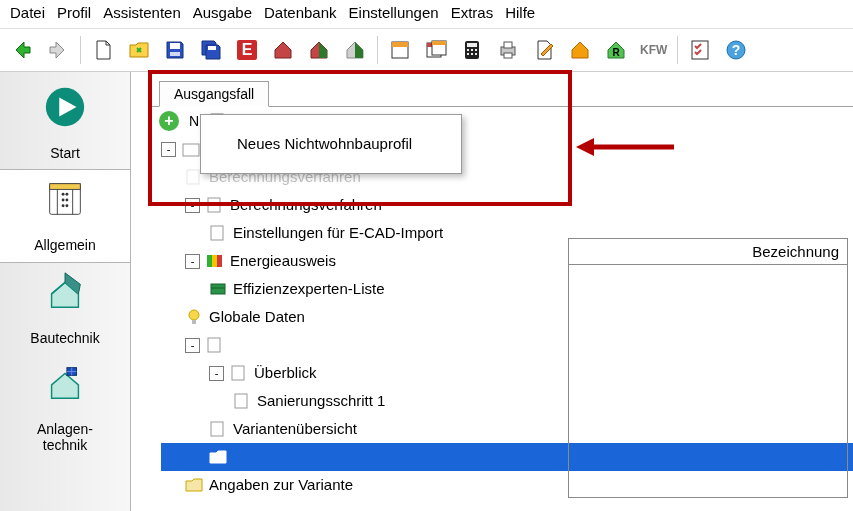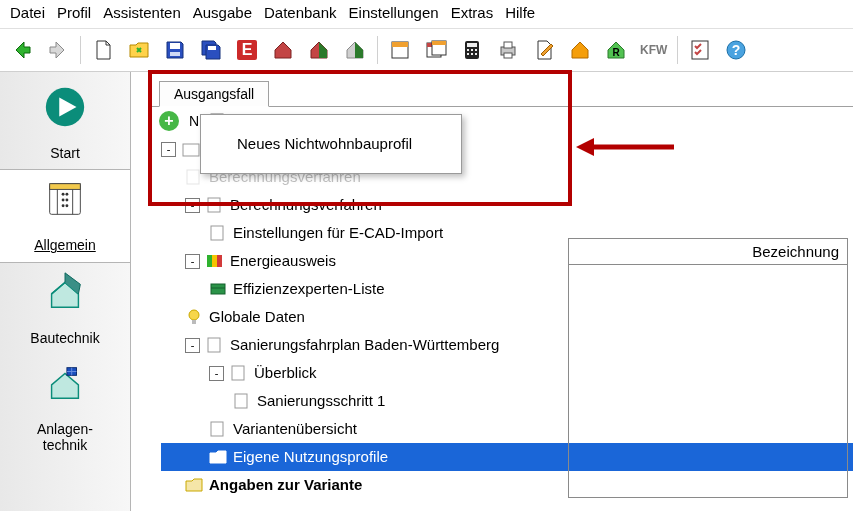--- a/index.html
+++ b/index.html
@@ -63,21 +63,20 @@
   .side-item {
     width: 100%;
     text-align: center;
     padding: 6px 0 8px 0;
     font-size: 14px;
   }
   .side-item.sel {
     background: #ffffff;
     border-top: 1px solid #b5b5b5;
     border-bottom: 1px solid #b5b5b5;
-    text-decoration: underline;
   }
   .side-item .lbl { display:block; margin-top:16px; line-height:1.1; }
   .side-icon { width:46px; height:46px; display:block; margin:0 auto; }
 
   .main {
     flex: 1;
     position: relative;
     background: #fff;
     padding: 0;
   }
@@ -145,21 +144,21 @@
     width:18px;height:18px;
     display:inline-block;
     margin-right:6px;
     flex:0 0 18px;
   }
   .selected {
     background:#1a66d8;
     color:#fff;
     padding-right:170px;
   }
-  .bold { font-weight:700; }
+  .bold { font-weight:400; }
   .highlight-box {
     position:absolute;
     left: 148px;
     top: 70px;
     width: 416px;
     height: 128px;
     border: 4px solid #b30000;
     pointer-events: none;
     z-index: 50;
   }
@@ -458,21 +457,20 @@
             <rect x="7" y="12" width="4" height="4" fill="#bbb"></rect>
           </svg>
         <span>Globale Daten</span>
       </div>
 
       <div class="node indent1">
         <span class="expander">-</span>
         <svg class="ticon" viewBox="0 0 18 18">
             <rect x="2" y="2" width="12" height="14" fill="#fff" stroke="#999"></rect>
           </svg>
-        <span>Sanierungsfahrplan Baden-Württemberg</span>
       </div>
 
       <div class="node indent2">
         <span class="expander">-</span>
         <svg class="ticon" viewBox="0 0 18 18">
             <rect x="2" y="2" width="12" height="14" fill="#fff" stroke="#999"></rect>
           </svg>
         <span>Überblick</span>
       </div>
 
@@ -487,21 +485,20 @@
         <svg class="ticon" viewBox="0 0 18 18">
             <rect x="2" y="2" width="12" height="14" fill="#fff" stroke="#999"></rect>
           </svg>
         <span>Variantenübersicht</span>
       </div>
 
       <div class="node indent2 selected">
         <svg class="ticon" viewBox="0 0 18 18">
             <path d="M1 5 h6 l2 -2 h8 v12 h-16 z" fill="#fff" stroke="#fff"></path>
           </svg>
-        <span>Eigene Nutzungsprofile</span>
       </div>
 
       <div class="node indent1 bold">
         <svg class="ticon" viewBox="0 0 18 18">
             <path d="M1 5 h6 l2 -2 h8 v12 h-16 z" fill="#f5e6a8" stroke="#c9a800"></path>
           </svg>
         <span>Angaben zur Variante</span>
       </div>
 
     </div>

